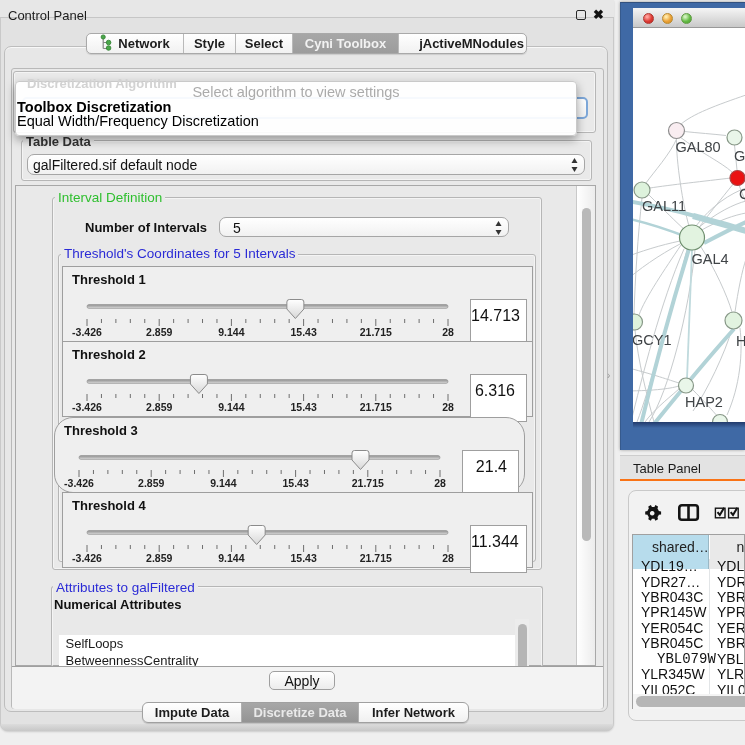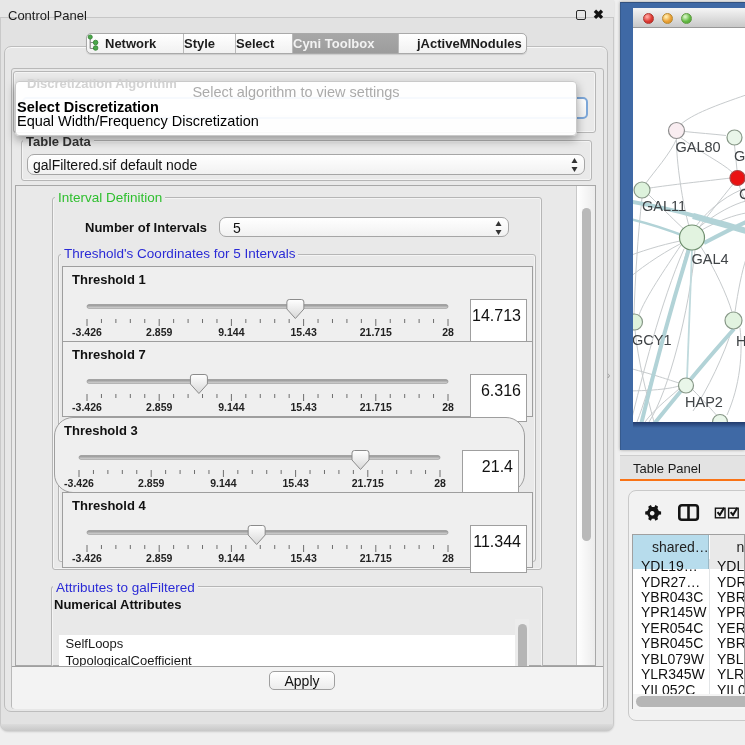--- a/index.html
+++ b/index.html
@@ -14,21 +14,21 @@
 #cptitle { left:0; top:0; width:614px; height:18px; background:#e7e7e7; border-bottom:1px solid #c6c6c6;
   font-size:13px; color:#1c1c1c; }
 #cptitle .txt { left:8px; top:8px; }
 .sqicon { left:576px; top:10px; width:10px; height:10px; border:1.5px solid #2a2a2a; border-radius:2px; }
 .xicon { left:593px; top:7px; font-size:13px; font-weight:bold; color:#111; }
 
 
 #toptabs { z-index:6; left:86px; top:33px; height:21px; display:flex; border:1px solid #a9a9a9; border-radius:5px;
   overflow:hidden; background:linear-gradient(#ffffff,#f1f1f1); box-shadow:0 1px 1px rgba(0,0,0,0.12); }
 #toptabs .tab { height:34px; line-height:19px; font-size:13px; font-weight:bold; color:#1d1d1d;
-  text-align:left; border-left:1px solid #b9b9b9; }
+  text-align:center; border-left:1px solid #b9b9b9; }
 #toptabs .tab:first-child { border-left:none; }
 #toptabs .sel { background:linear-gradient(#a7a7a7,#949494); color:#f2f2f2; }
 
 
 #tabcontent { left:4px; top:46px; width:604px; height:666px; background:#e7e7e7;
   border:1px solid #bdbdbd; border-radius:7px; box-shadow:inset 0 1px 0 rgba(255,255,255,0.7); }
 #mainpanel { left:11px; top:68px; width:593px; height:641px; background:#e9e9e9;
   border:1px solid #b9b9b9; border-radius:3px; }
 
 .group { border:1px solid #b6b6b6; border-radius:3px; box-shadow:inset 0 0 0 1px rgba(255,255,255,0.5); }
@@ -45,21 +45,21 @@
 #scrollpane { left:15px; top:185px; width:581px; height:481px; border:1px solid #a8a8a8; background:#e9e9e9; }
 #vsb { right:0; top:0; width:19px; height:479px; background:linear-gradient(90deg,#ffffff,#ececec);
   border-left:1px solid #c9c9c9; }
 #vsb .thumb { left:5px; top:22px; width:9px; height:333px; background:#b9b9b9; border-radius:5px; }
 
 
 .tbox { left:46px; width:471px; height:76px; background:#efefef; border:1px solid #9e9e9e; }
 .tbox .tlabel { position:absolute; left:9px; top:5px; font-size:13px; font-weight:bold; color:#111; }
 .tbox svg.slider { position:absolute; left:6px; top:28px; }
 .vbox { position:absolute; left:407px; top:32px; width:57px; height:48px; background:#fff;
-  border:1px solid #9f9f9f; font-size:16px; color:#111; text-align:right; line-height:31px; padding-right:5px; }
+  border:1px solid #9f9f9f; font-size:16px; color:#111; text-align:right; line-height:31px; padding-right:11px; }
 
 
 #attrlist { left:48px; top:432px; width:451px; height:49px; background:#fff; font-size:13px; color:#1a1a1a;margin-top:16px; }
 #attrlist div { padding-left:6.5px; height:17.5px; line-height:17.5px; }
 #attrsb { left:499px; top:432px; width:14px; height:49px; background:#ececec; overflow:hidden; }
 #attrsb .thumb { position:absolute; left:2.5px; top:5px; width:9px; height:60px; background:#b5b5b5; border-radius:5px; }
 
 
 #applystrip { left:12px; top:666px; width:591px; height:43px; background:#f3f3f3; border-top:1px solid #9f9f9f; border-radius:0 0 3px 3px; }
 #applybtn { left:269px; top:671px; width:66px; height:19px; background:linear-gradient(#ffffff,#ececec);
@@ -212,21 +212,21 @@
         <text x="80.2" y="41" text-anchor="middle" font-size="10.5" font-weight="bold" fill="#222">2.859</text>
         <text x="152.4" y="41" text-anchor="middle" font-size="10.5" font-weight="bold" fill="#222">9.144</text>
         <text x="224.6" y="41" text-anchor="middle" font-size="10.5" font-weight="bold" fill="#222">15.43</text>
         <text x="296.8" y="41" text-anchor="middle" font-size="10.5" font-weight="bold" fill="#222">21.715</text>
         <text x="369.0" y="41" text-anchor="middle" font-size="10.5" font-weight="bold" fill="#222">28</text>
       <path transform="translate(207.37,4)" d="M3 .5 H15 Q17.5 .5 17.5 3 V10 L9 19.5 L.5 10 V3 Q.5 .5 3 .5 Z" fill="url(#th0)" stroke="#8b8b8b" stroke-width="1"></path>
     </svg>
     <div class="vbox">14.713</div>
   </div>
   <div class="tbox abs" style="left:62px; top:341.3px;">
-    <div class="tlabel">Threshold 7</div>
+    <div class="tlabel">Threshold 2</div>
     <svg class="slider" width="460" height="46" viewBox="-10 0 460 46">
       <defs>
           <linearGradient id="tg1" x1="0" y1="0" x2="0" y2="1">
             <stop offset="0" stop-color="#8f8f8f"></stop>
             <stop offset="1" stop-color="#d9d9d9"></stop>
           </linearGradient>
       <linearGradient id="th1" x1="0" y1="0" x2="0" y2="1">
             <stop offset="0" stop-color="#ffffff"></stop>
             <stop offset="1" stop-color="#d8d8d8"></stop>
           </linearGradient>
@@ -367,33 +367,37 @@
       <path transform="translate(168.67,4)" d="M3 .5 H15 Q17.5 .5 17.5 3 V10 L9 19.5 L.5 10 V3 Q.5 .5 3 .5 Z" fill="url(#th3)" stroke="#8b8b8b" stroke-width="1"></path>
     </svg>
     <div class="vbox">11.344</div>
   </div>
 
   <div class="group abs" style="left:51px; top:586px; width:492px; height:110px; border-bottom:none;"></div>
   <div class="glabel" style="left:53px; top:580px; color:#2b2bd6;">Attributes to galFiltered</div>
   <div class="abs" style="left:54px; top:597px; font-size:13px; font-weight:bold; color:#111;">Numerical Attributes</div>
   <div id="attrlist" class="abs" style="left:59px; top:618.5px; width:456px; height:47.5px;">
     <div>SelfLoops</div>
-    <div>TopologicalCoefficient</div>
     <div>BetweennessCentrality</div>
   </div>
   <div id="attrsb" class="abs" style="left:515px; top:618.5px; width:14px; height:47.5px;">
       <div class="thumb"></div>
     </div>
 
   <div id="applystrip" class="abs"></div>
   <div id="applybtn" class="abs">Apply</div>
+  <div id="bottabs" class="abs">
+    <div class="tab" style="width:98px;">Impute Data</div>
+    <div class="tab sel" style="width:117px;">Discretize Data</div>
+    <div class="tab" style="width:110px;">Infer Network</div>
+  </div>
 
   <div id="popup" class="abs">
     <div class="it1">Select algorithm to view settings</div>
-    <div class="it2">Select Discretization</div>
+    <div class="it2">Toolbox Discretization</div>
     <div class="it3">Equal Width/Frequency Discretization</div>
   </div>
   <div id="dalabel" class="abs">Discretization Algorithm</div>
 
   <div class="abs" style="left:607px; top:370px; width:8px; height:12px; font-size:10px; color:#9a9a9a;">›</div>
 
   <div id="netwin" class="abs">
     <div id="nettitle" class="abs">
       <div class="tl" style="left:10px; background:radial-gradient(circle at 35% 30%, #ff9f99 10%, #dd3a33 55%, #bb2620); border:1px solid #ad3832;"></div>
       <div class="tl" style="left:28.5px; background:radial-gradient(circle at 35% 30%, #ffe8a6 10%, #eba136 55%, #cf8a20); border:1px solid #b8892f;"></div>
@@ -501,21 +505,21 @@
     <div class="trow" style="left:8px; top:39.0px;">YDR27…</div>
     <div class="trow" style="left:84px; top:39.0px;">YDR2</div>
     <div class="trow" style="left:8px; top:54.5px;">YBR043C</div>
     <div class="trow" style="left:84px; top:54.5px;">YBR0</div>
     <div class="trow" style="left:8px; top:69.9px;">YPR145W</div>
     <div class="trow" style="left:84px; top:69.9px;">YPR1</div>
     <div class="trow" style="left:8px; top:85.4px;">YER054C</div>
     <div class="trow" style="left:84px; top:85.4px;">YER0</div>
     <div class="trow" style="left:8px; top:100.8px;">YBR045C</div>
     <div class="trow" style="left:84px; top:100.8px;">YBR0</div>
-    <div class="trow" style="left:8px; top:116.3px;">YBL079W</div>
+    <div class="trow" style="left:24px; top:116.3px;font-family:Liberation Mono, monospace;">YBL079W</div>
     <div class="trow" style="left:84px; top:116.3px;">YBL0</div>
     <div class="trow" style="left:8px; top:131.8px;">YLR345W</div>
     <div class="trow" style="left:84px; top:131.8px;">YLR3</div>
     <div class="trow" style="left:8px; top:147.2px;">YIL052C</div>
     <div class="trow" style="left:84px; top:147.2px;">YIL0</div>
   </div>
   <div id="hsb" class="abs">
       <div class="thumb"></div>
     </div>
 

